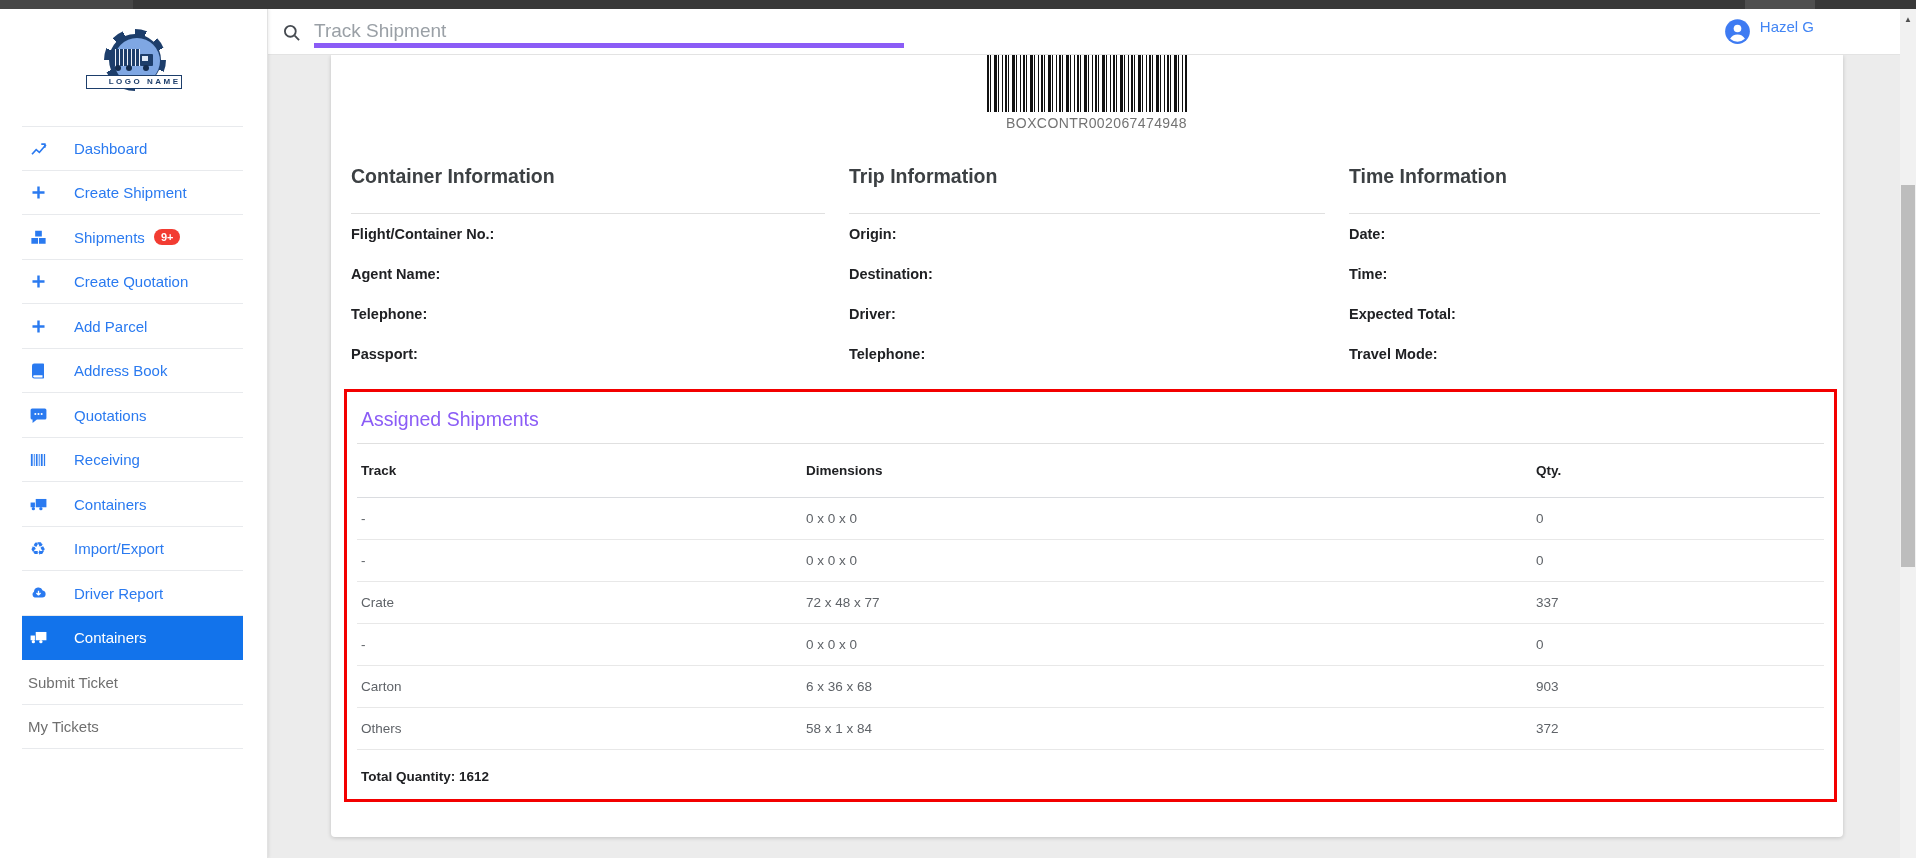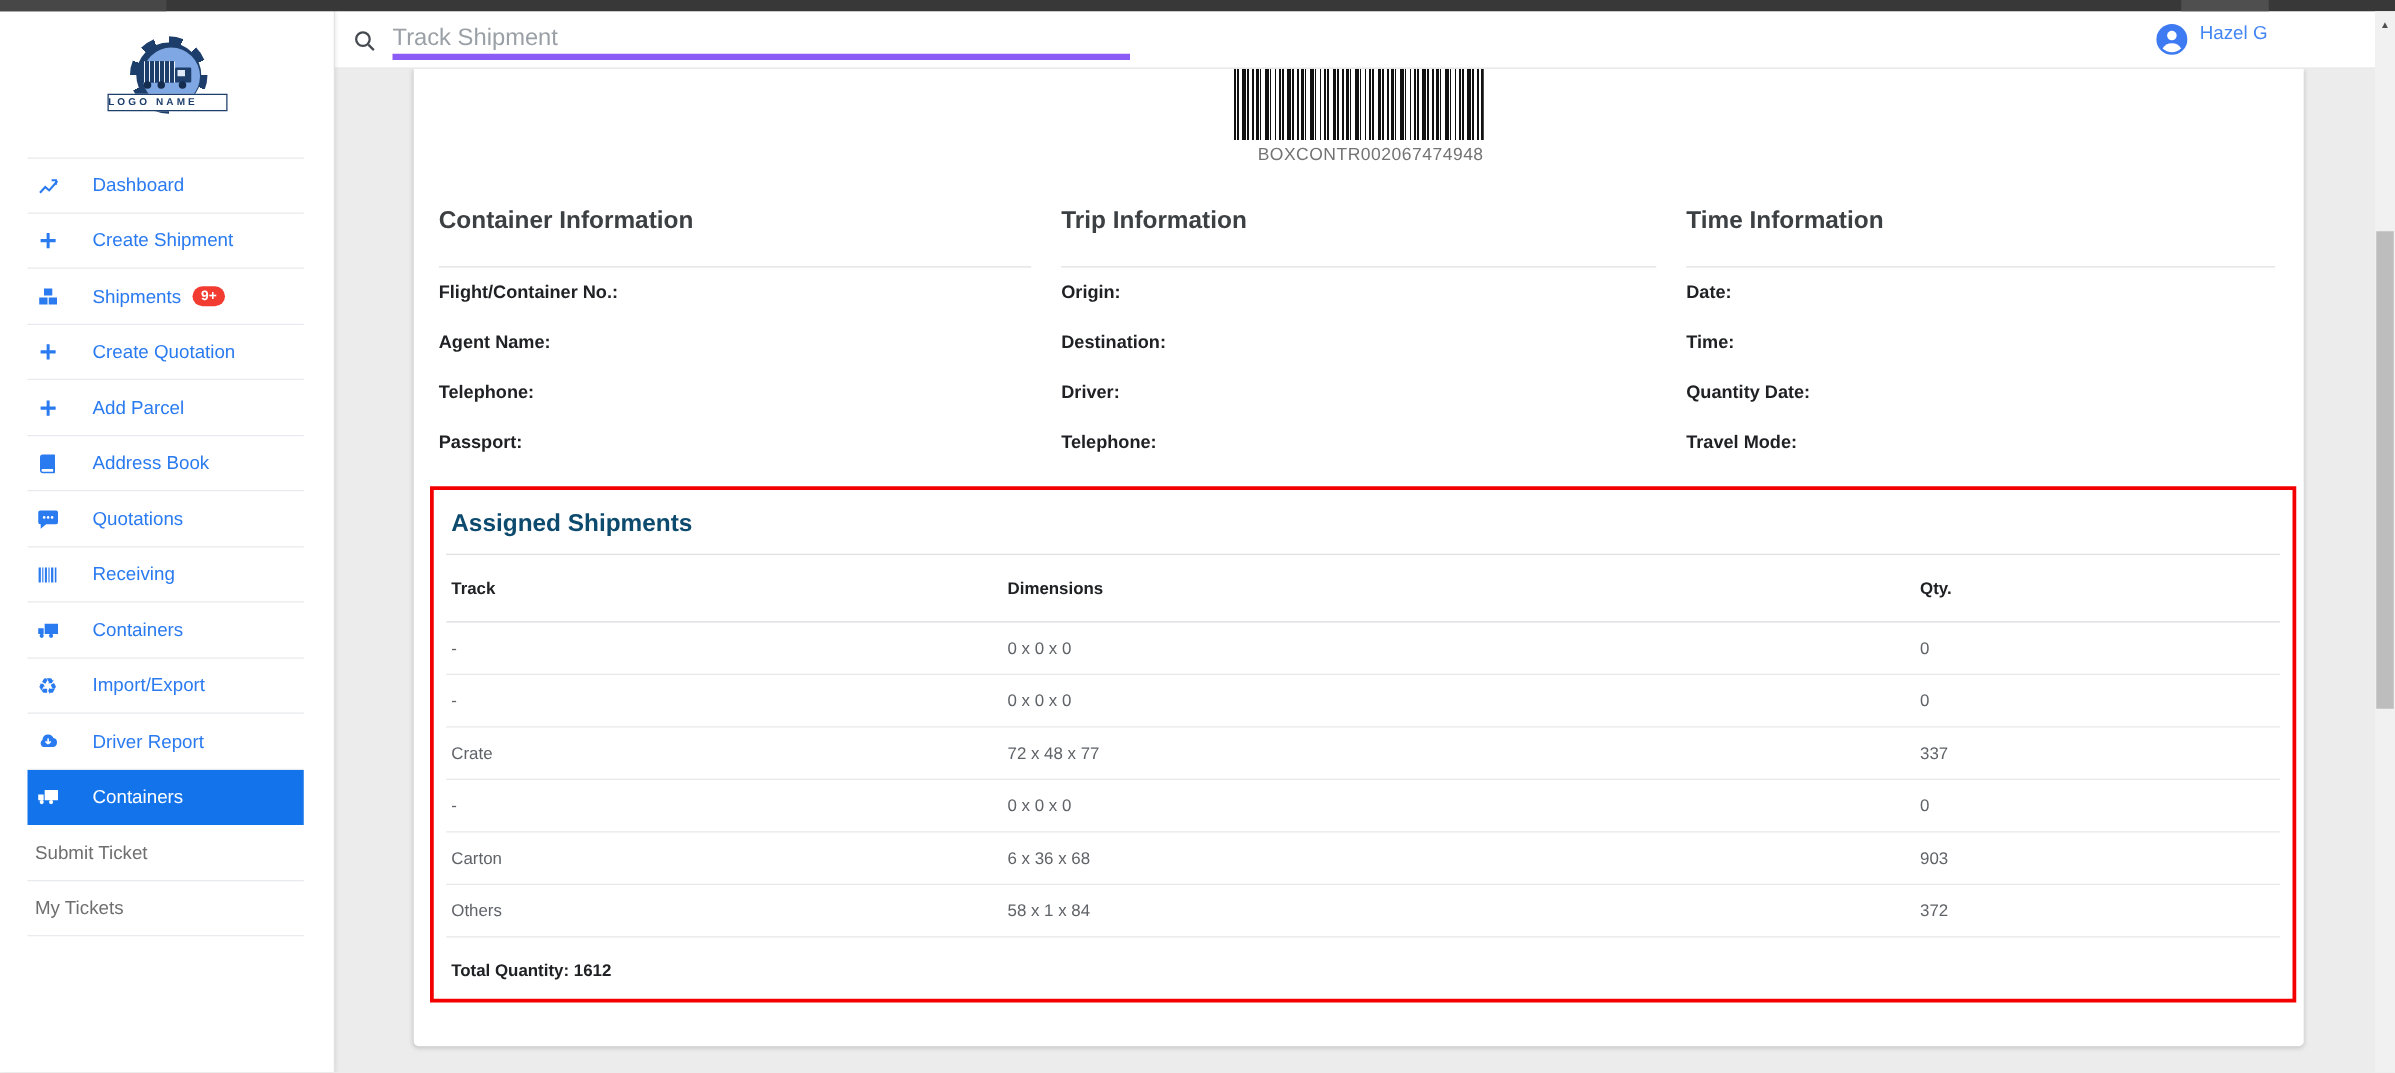--- a/index.html
+++ b/index.html
@@ -22,21 +22,21 @@
   .gear { position:absolute; left:20px; top:2px; width:62px; height:62px; border-radius:50%;
           background:repeating-conic-gradient(#1d3e6b 0 22deg, rgba(0,0,0,0) 22deg 45deg); }
   .gear::after { content:''; position:absolute; inset:5px; border-radius:50%; background:#1d3e6b; }
   .globe { position:absolute; left:30px; top:11px; width:46px; height:46px; border-radius:50%; background:#7fa7e3; }
   .t-box { position:absolute; left:28px; top:22px; width:28px; height:17px; background:#1d3e6b;
            background-image:repeating-linear-gradient(90deg, #1d3e6b 0 3px, #eef3fb 3px 4px); }
   .t-cab { position:absolute; left:56px; top:27px; width:13px; height:12px; background:#1d3e6b; border-radius:1px; }
   .t-cab::after { content:''; position:absolute; left:2px; top:2px; width:6px; height:5px; background:#dfe9f7; }
   .t-w { position:absolute; width:6px; height:6px; border-radius:50%; background:#14etc; background:#142c4d; top:38px; }
   .banner { position:absolute; left:2px; right:2px; top:48px; height:14px; background:#fff; border:1px solid #1d3e6b;
-            font-size:8px; font-weight:bold; letter-spacing:2.5px; color:#1d3e6b; text-align:left; line-height:12px; }
+            font-size:8px; font-weight:bold; letter-spacing:2.5px; color:#1d3e6b; text-align:right; line-height:12px; }
 
   .nav { position:absolute; top:117px; left:0; right:24px; }
   .nav-item { height:44.5px; display:flex; align-items:center; padding-left:28px; position:relative;
               color:#2a7af0; font-size:15px; cursor:pointer; }
   .nav-item::after { content:''; position:absolute; left:22px; right:0; bottom:0; height:1px; background:#e8eaed; }
   .nav-item.first::before { content:''; position:absolute; left:22px; right:0; top:0; height:1px; background:#e8eaed; }
   .nav-icon { width:20px; height:20px; display:inline-flex; align-items:center; justify-content:center;
               margin-right:26px; flex:none; }
   .nav-icon svg { display:block; }
   .nav-item.active { background:#1273eb; color:#fff; margin-left:22px; padding-left:6px; }
@@ -77,21 +77,21 @@
   .info-grid { position:absolute; top:110px; left:0; display:grid; grid-template-columns:474px 476px 471px;
                column-gap:24px; padding-left:20px; }
   .section-title { font-size:19.5px; font-weight:700; color:#3c4043; padding-bottom:25px;
                    border-bottom:1px solid #e0e0e0; }
   .field-row { height:40px; line-height:40px; font-size:14.5px; font-weight:bold; color:#202124; }
   .info-col .field-row:first-of-type { margin-top:14px; }
 
   
   .assigned-box { position:absolute; left:13px; top:334px; width:1493px; height:413px;
                   border:3px solid #f30000; background:#fff; padding:10px 10px 0 10px; overflow:hidden; }
-  .assigned-title { font-size:19.5px; font-weight:700; color:#0c4a6e; padding:6px 4px 12px 4px;
+  .assigned-title { font-size:19.5px; font-weight:400; color:#8b5cf6; padding:6px 4px 12px 4px;
                     border-bottom:1px solid #e0e0e0; }
   .ship-table { margin-top:0; }
   .t-row { display:grid; grid-template-columns:445px 730px auto; padding-left:4px; align-items:center; }
   .t-head { height:54px; border-bottom:1px solid #dadce0; font-weight:bold; font-size:13.5px; color:#202124; }
   .t-data { height:42px; border-bottom:1px solid #e8e8e8; font-size:13.5px; color:#5f6368; }
   .t-total { height:54px; line-height:54px; padding-left:4px; font-size:13.5px; font-weight:bold; color:#202124; }
 </style>
 </head>
 <body>
 
@@ -285,21 +285,21 @@
       <div class="section-title">Trip Information</div>
       <div class="field-row">Origin:</div>
       <div class="field-row">Destination:</div>
       <div class="field-row">Driver:</div>
       <div class="field-row">Telephone:</div>
     </div>
     <div class="info-col">
       <div class="section-title">Time Information</div>
       <div class="field-row">Date:</div>
       <div class="field-row">Time:</div>
-      <div class="field-row">Quantity Date:</div>
+      <div class="field-row">Expected Total:</div>
       <div class="field-row">Travel Mode:</div>
     </div>
   </div>
 
   <div class="assigned-box">
     <div class="assigned-title">Assigned Shipments</div>
 
     <div class="ship-table">
       <div class="t-row t-head">
         <span>Track</span>

